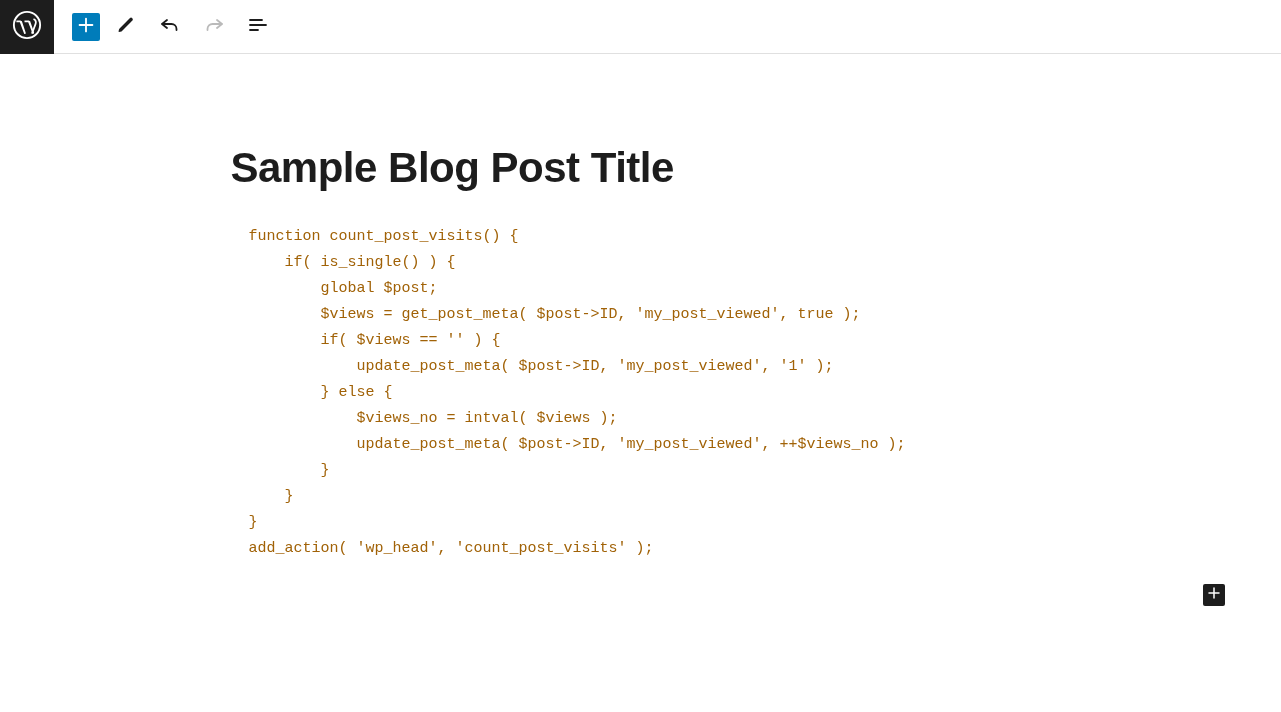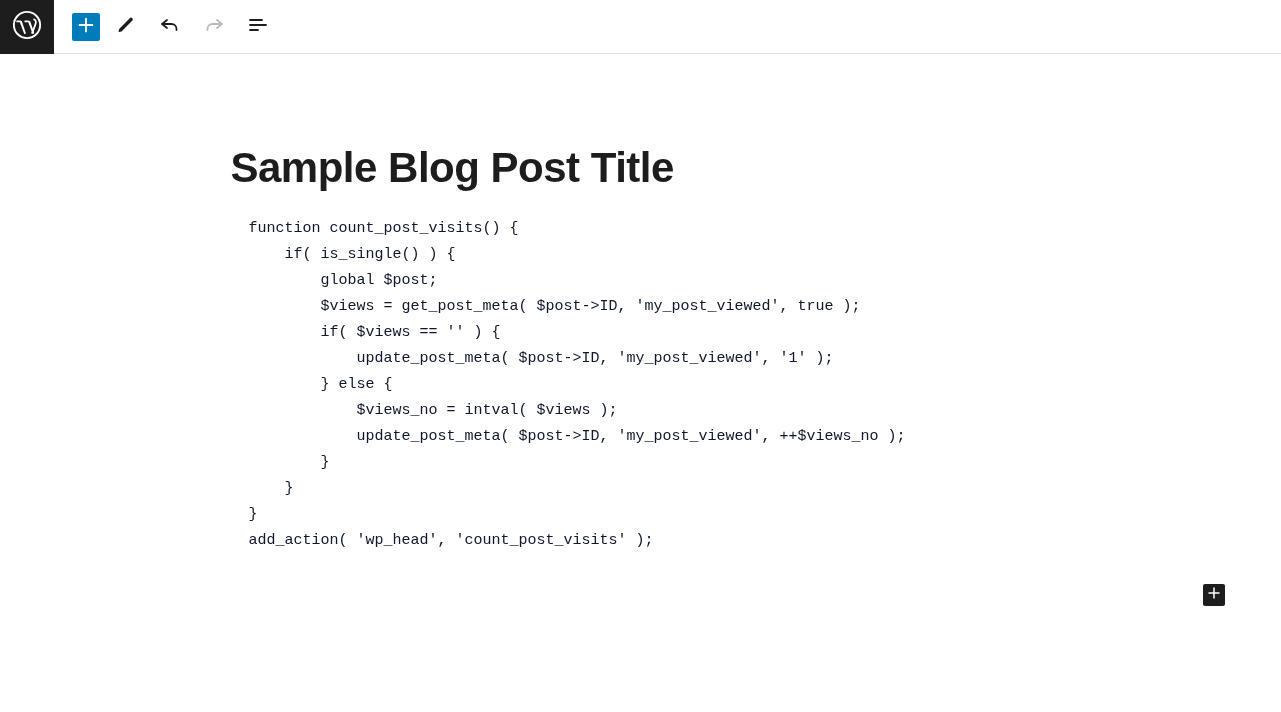--- a/index.html
+++ b/index.html
@@ -63,30 +63,30 @@
       align-items: center;
     }
     .content-wrapper {
       width: 820px;
       max-width: 820px;
     }
     .post-title {
       font-size: 42px;
       font-weight: 700;
       color: #1d1d1d;
-      margin-bottom: 24px;
+      margin-bottom: 32px;
       font-family: "Arial Rounded MT Bold", "Helvetica Neue", Arial, sans-serif;
       letter-spacing: -0.5px;
       line-height: 1.15;
     }
     .code-block {
       font-family: Menlo, Consolas, "Courier New", monospace;
       font-size: 15px;
       line-height: 26px;
-      color: #0f172a;
+      color: #a16207;
       white-space: pre;
       padding-left: 18px;
     }
     .appender {
       position: absolute;
       right: 56px;
       top: 584px;
       width: 22px;
       height: 22px;
       background: #1d1d1d;

